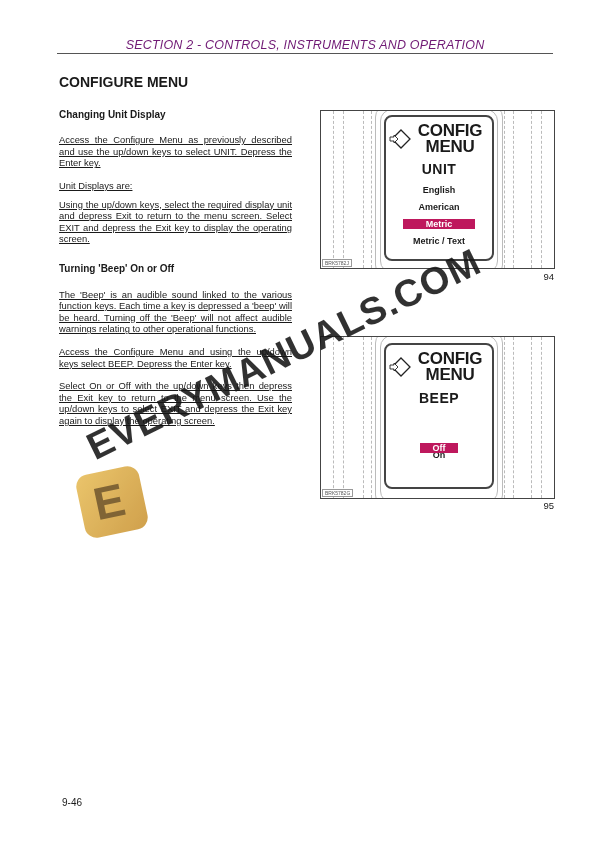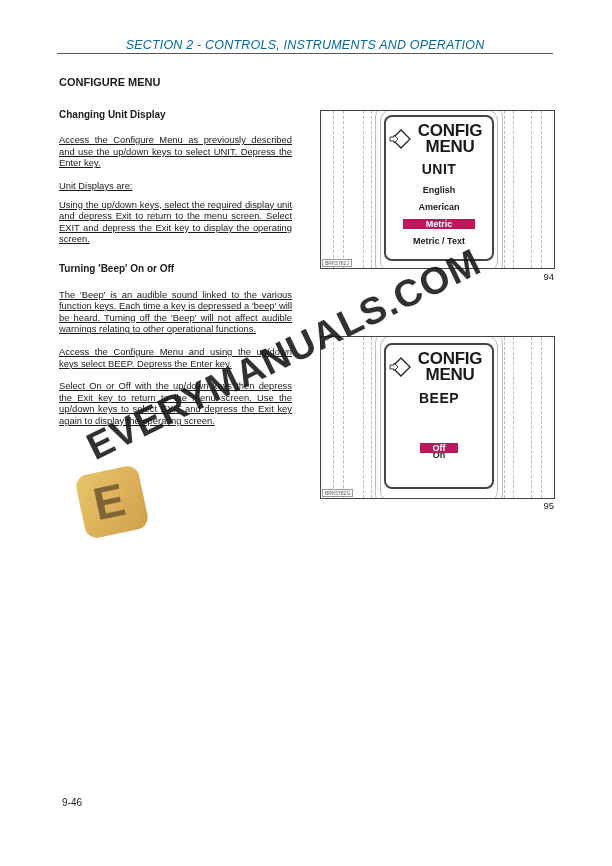--- a/index.html
+++ b/index.html
@@ -1,22 +1,22 @@
 <!DOCTYPE html>
 <html><head>
 <meta charset="utf-8">
 <style>
   html, body { margin: 0; padding: 0; background: #ffffff; }
   body { width: 612px; height: 866px; position: relative; overflow: hidden;
          font-family: "Liberation Sans", sans-serif; color: #1a1a1a; }
   .header { position: absolute; left: 57px; top: 38px; width: 496px; text-align: center;
-            font-style: italic; font-size: 12.5px; letter-spacing: 0.2px; color: #0369a1; }
+            font-style: italic; font-size: 12.5px; letter-spacing: 0.2px; color: #701a75; }
   .header-rule { position: absolute; left: 57px; top: 53px; width: 496px; height: 1px; background: #555; }
   .left-col { position: absolute; left: 59px; top: 77px; width: 233px; font-size: 9.4px; line-height: 11.6px; }
-  .h1 { font-weight: bold; font-size: 11px; margin: 0 0 20px 0; }
+  .h1 { font-weight: bold; font-size: 14px; margin: 0 0 20px 0; }
   .h2 { font-weight: bold; font-size: 10px; margin: 0 0 14px 0; }
   p { margin: 0 0 11px 0; text-align: justify; text-decoration: underline; }
   ul { margin: 0 0 12px 0; padding: 0; list-style: none; }
   ul li { position: relative; padding-left: 19px; margin-bottom: 3.4px; }
   ul li::before { content: "•"; position: absolute; left: 0; top: 0; }
 
   .figure { position: absolute; left: 320px; width: 233px; border: 1.2px solid #444; background: #fff; overflow: hidden; }
   .fig1 { top: 110px; height: 157px; }
   .fig2 { top: 336px; height: 161px; }
   .fig-num { position: absolute; right: 58px; font-size: 9.5px; }

